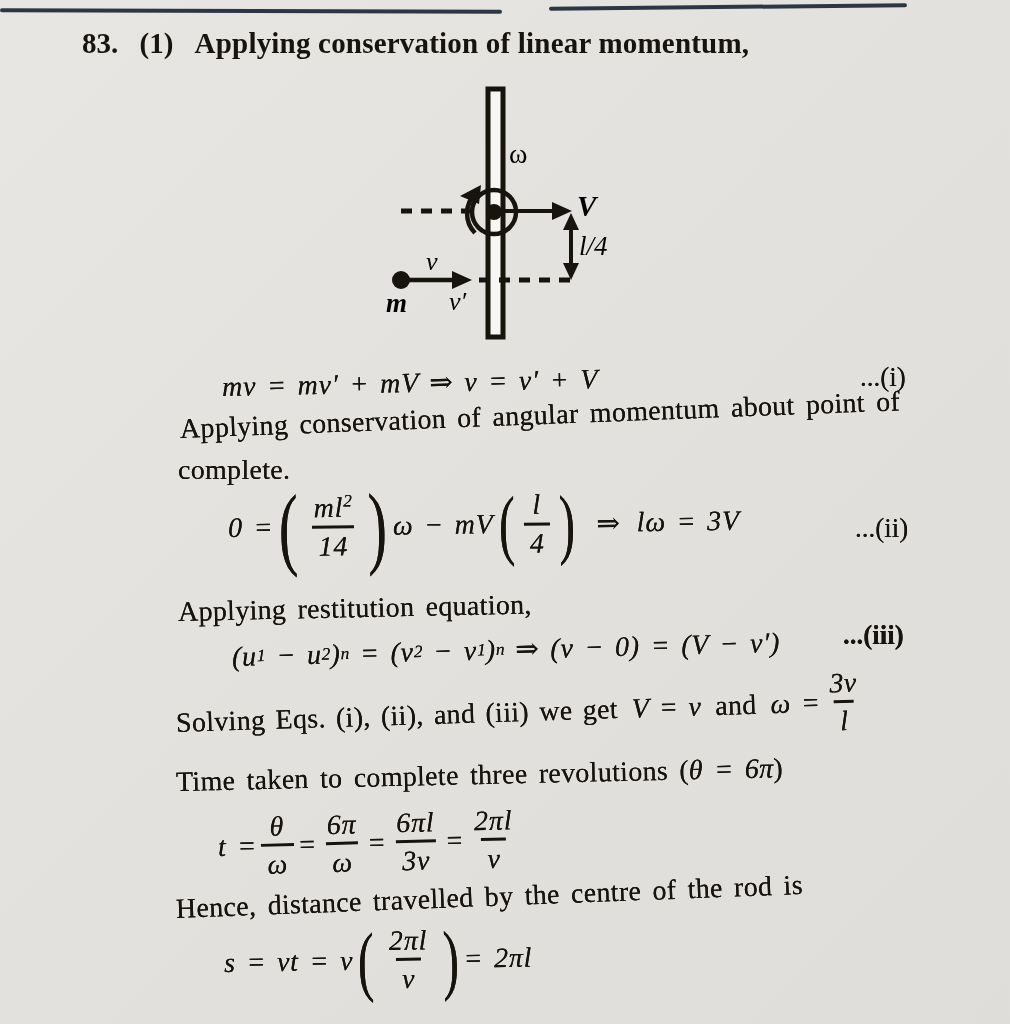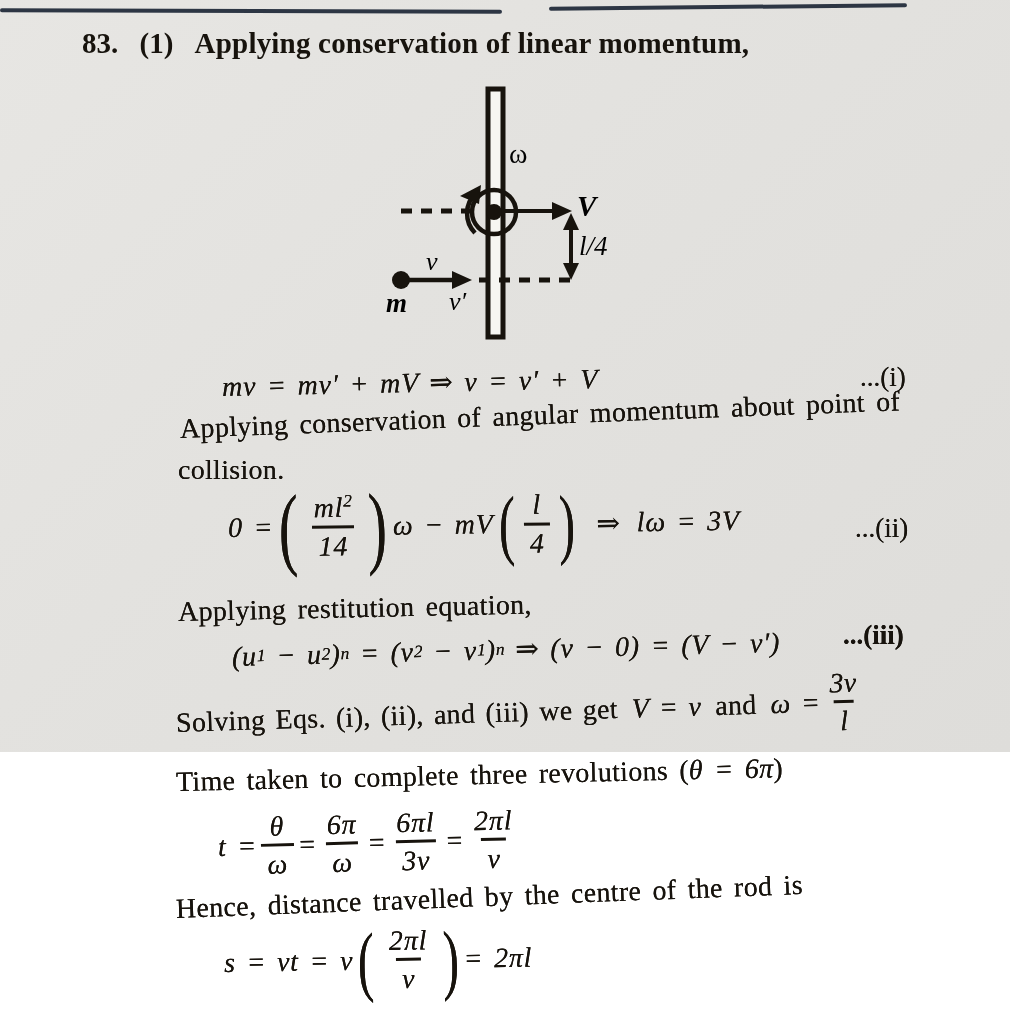--- a/index.html
+++ b/index.html
@@ -1,18 +1,18 @@
 <!DOCTYPE html>
 <html><head>
 <meta charset="utf-8">
 <style>
   html,body{margin:0;padding:0;}
   body{width:1010px;height:1024px;overflow:hidden;}
   .page{
-    position:relative;width:1010px;height:752px;
+    position:relative;width:1010px;height:1024px;
     background:linear-gradient(135deg,#e7e6e3 0%,#e3e2df 40%,#deddda 100%);
     font-family:"Liberation Serif","DejaVu Serif",serif;
     color:#17130d;
   }
   .rule{position:absolute;background:#2d3644;height:4px;border-radius:2px;}
   .rule-left{left:0;top:9px;width:502px;transform:rotate(0.15deg);}
   .rule-right{left:549px;top:5px;width:358px;transform:rotate(-0.6deg);}
 
   .heading{position:absolute;top:27px;left:82px;font-size:29px;white-space:nowrap;}
   .heading .bold{font-weight:bold;}
@@ -83,21 +83,21 @@
     <text x="449" y="310" font-size="26" font-style="italic">v′</text>
     <text x="386" y="312" font-size="27" font-style="italic" font-weight="bold">m</text>
   </svg>
 
   <div class="eqrow" style="top:370px;left:222px;transform:rotate(-1.2deg);">
     <span>mv = mv′ + mV ⇒ v = v′ + V</span>
   </div>
   <div class="tag" style="top:362px;left:860px;">...(i)</div>
 
   <div class="bodyline" style="top:413px;left:180px;transform:rotate(-2.2deg);">Applying conservation of angular momentum about point of</div>
-  <div class="bodyline" style="top:454px;left:178px;">collision.</div>
+  <div class="bodyline" style="top:454px;left:178px;">complete.</div>
 
   <div class="eqrow" style="top:493px;left:228px;transform:rotate(-0.8deg);">
     <span>0 =</span>
     <span class="bigp h88">(</span>
     <span class="frac">
       <span class="num"><span>ml</span><sup>2</sup></span>
       <span class="den">14</span>
     </span>
     <span class="bigp h88">)</span>
     <span>ω − mV</span>

